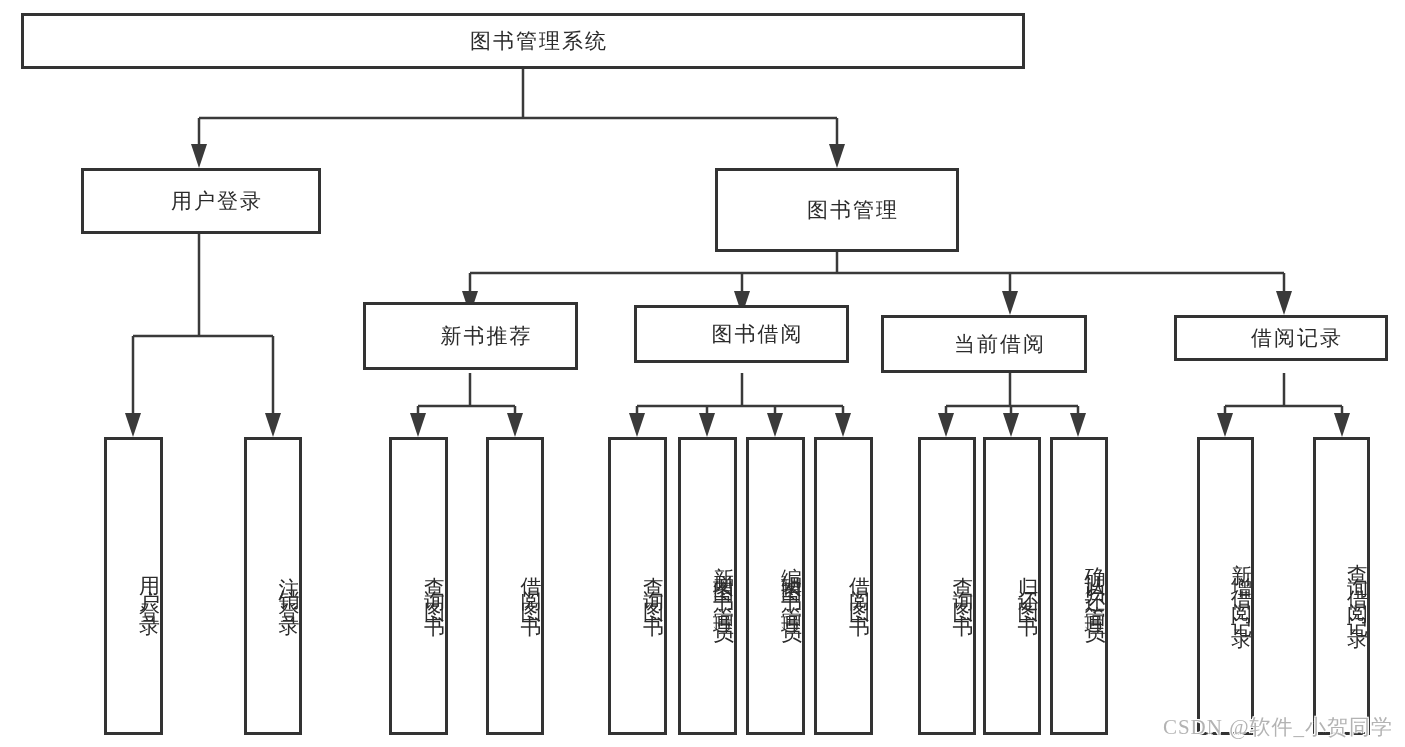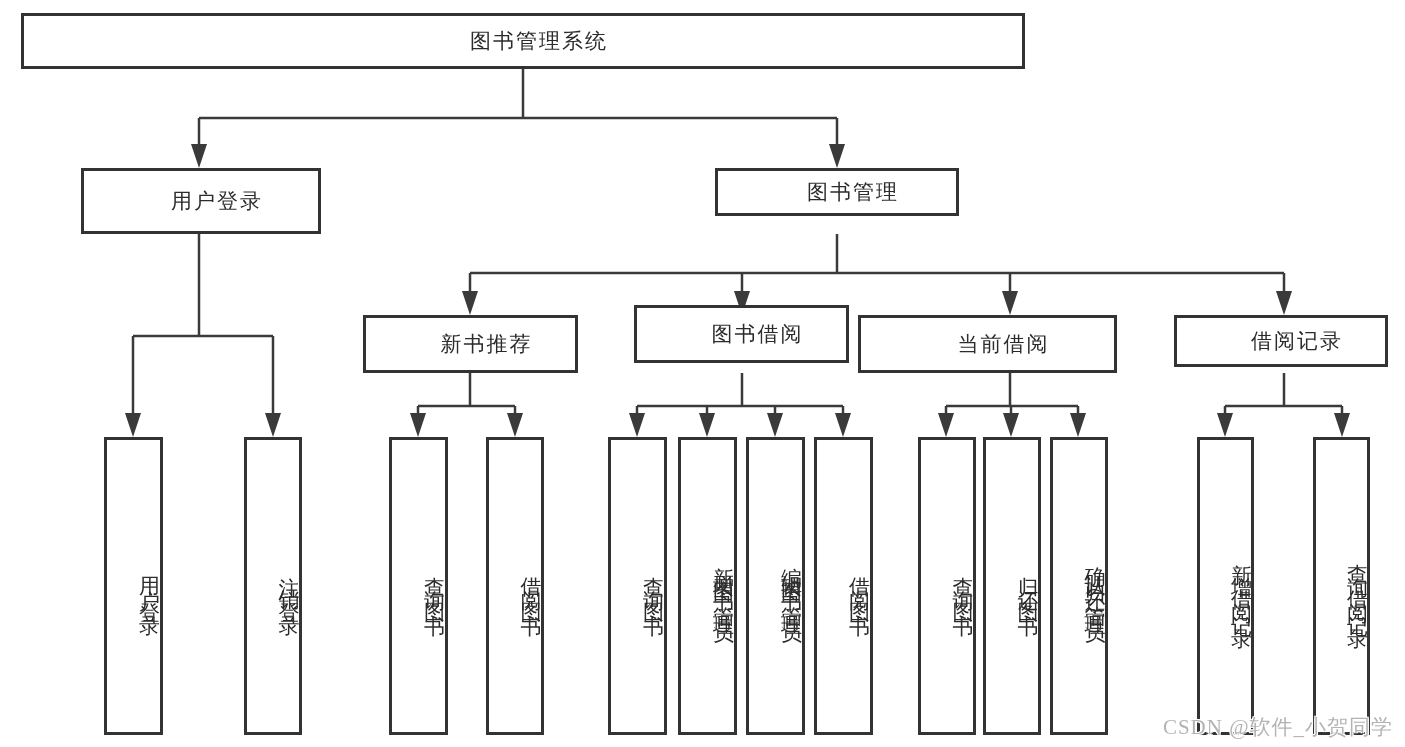--- a/index.html
+++ b/index.html
@@ -102,26 +102,26 @@
       <line x1="1225" y1="406" x2="1225" y2="417"></line>
         <polygon points="1217,413 1233,413 1225,437" stroke="none"></polygon>
       <line x1="1342" y1="406" x2="1342" y2="417"></line>
         <polygon points="1334,413 1350,413 1342,437" stroke="none"></polygon>
     </g>
   </svg>
 
   <div class="node" style="left:21px;top:13px;width:1004px;height:56px">图书管理系统</div>
 
   <div class="node" style="left:81px;top:168px;width:240px;height:66px">用户登录</div>
-  <div class="node" style="left:715px;top:168px;width:244px;height:48px">图书管理</div>
+  <div class="node" style="left:715px;top:168px;width:244px;height:84px">图书管理</div>
 
-  <div class="node" style="left:363px;top:315px;width:215px;height:58px">新书推荐</div>
+  <div class="node" style="left:363px;top:302px;width:215px;height:68px">新书推荐</div>
   <div class="node" style="left:634px;top:305px;width:215px;height:58px">图书借阅</div>
-  <div class="node" style="left:858px;top:315px;width:259px;height:58px">当前借阅</div>
-  <div class="node" style="left:1174px;top:315px;width:214px;height:52px">借阅记录</div>
+  <div class="node" style="left:881px;top:315px;width:206px;height:58px">当前借阅</div>
+  <div class="node" style="left:1174px;top:315px;width:214px;height:46px">借阅记录</div>
 
   <div class="node vnode" style="left:104px;top:437px;width:59px;height:298px">用户登录</div>
   <div class="node vnode" style="left:244px;top:437px;width:58px;height:298px">注销登录</div>
 
   <div class="node vnode" style="left:389px;top:437px;width:59px;height:298px">查询图书</div>
   <div class="node vnode" style="left:486px;top:437px;width:58px;height:298px">借阅图书</div>
 
   <div class="node vnode" style="left:608px;top:437px;width:59px;height:298px">查询图书</div>
   <div class="node vnode long" style="left:678px;top:437px;width:59px;height:298px">新增图书（管理员）</div>
   <div class="node vnode long" style="left:746px;top:437px;width:59px;height:298px">编辑图书（管理员）</div>

